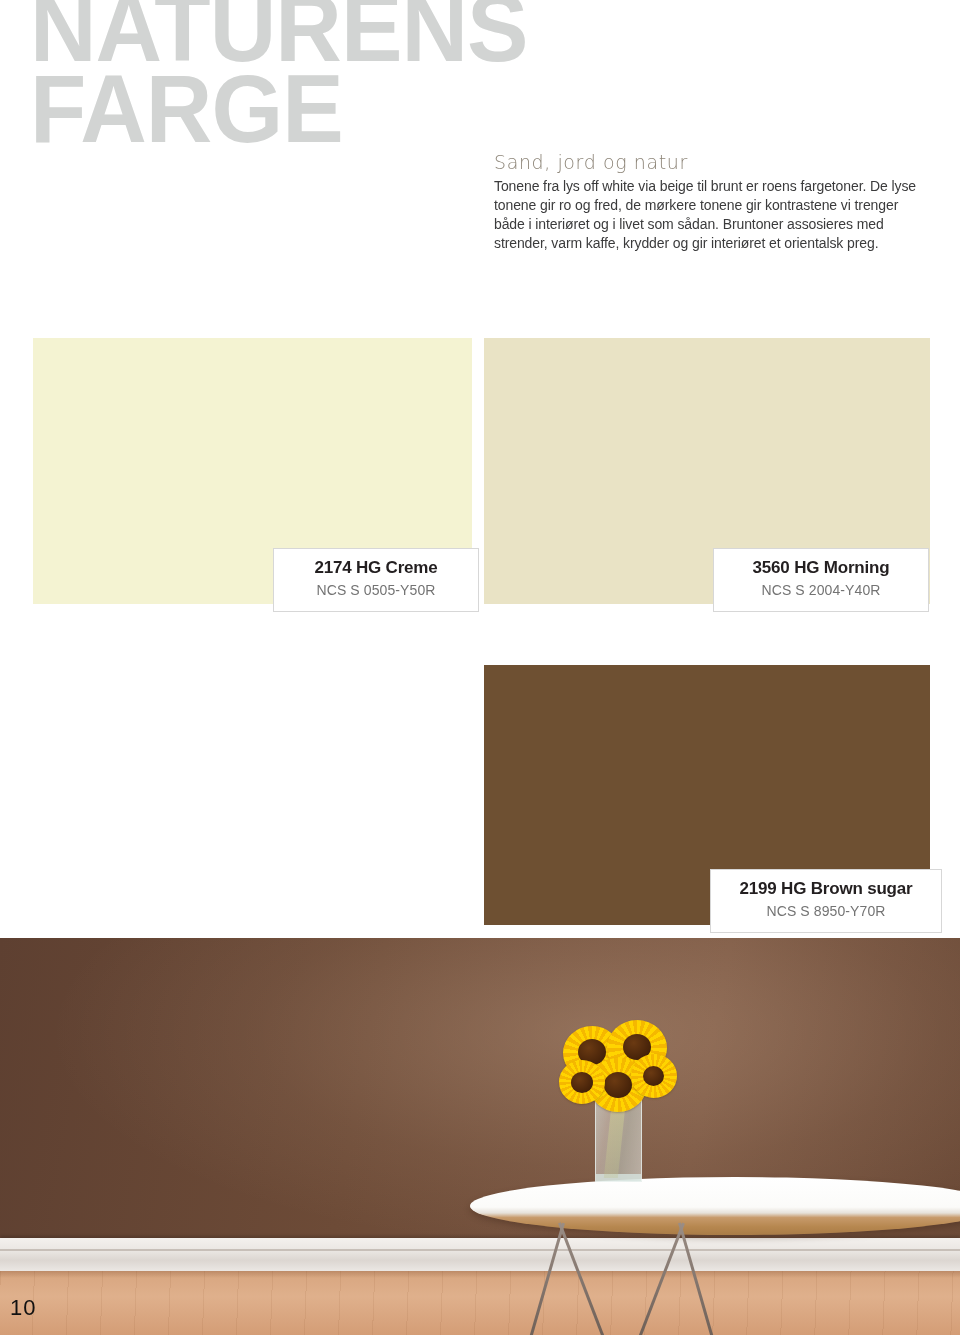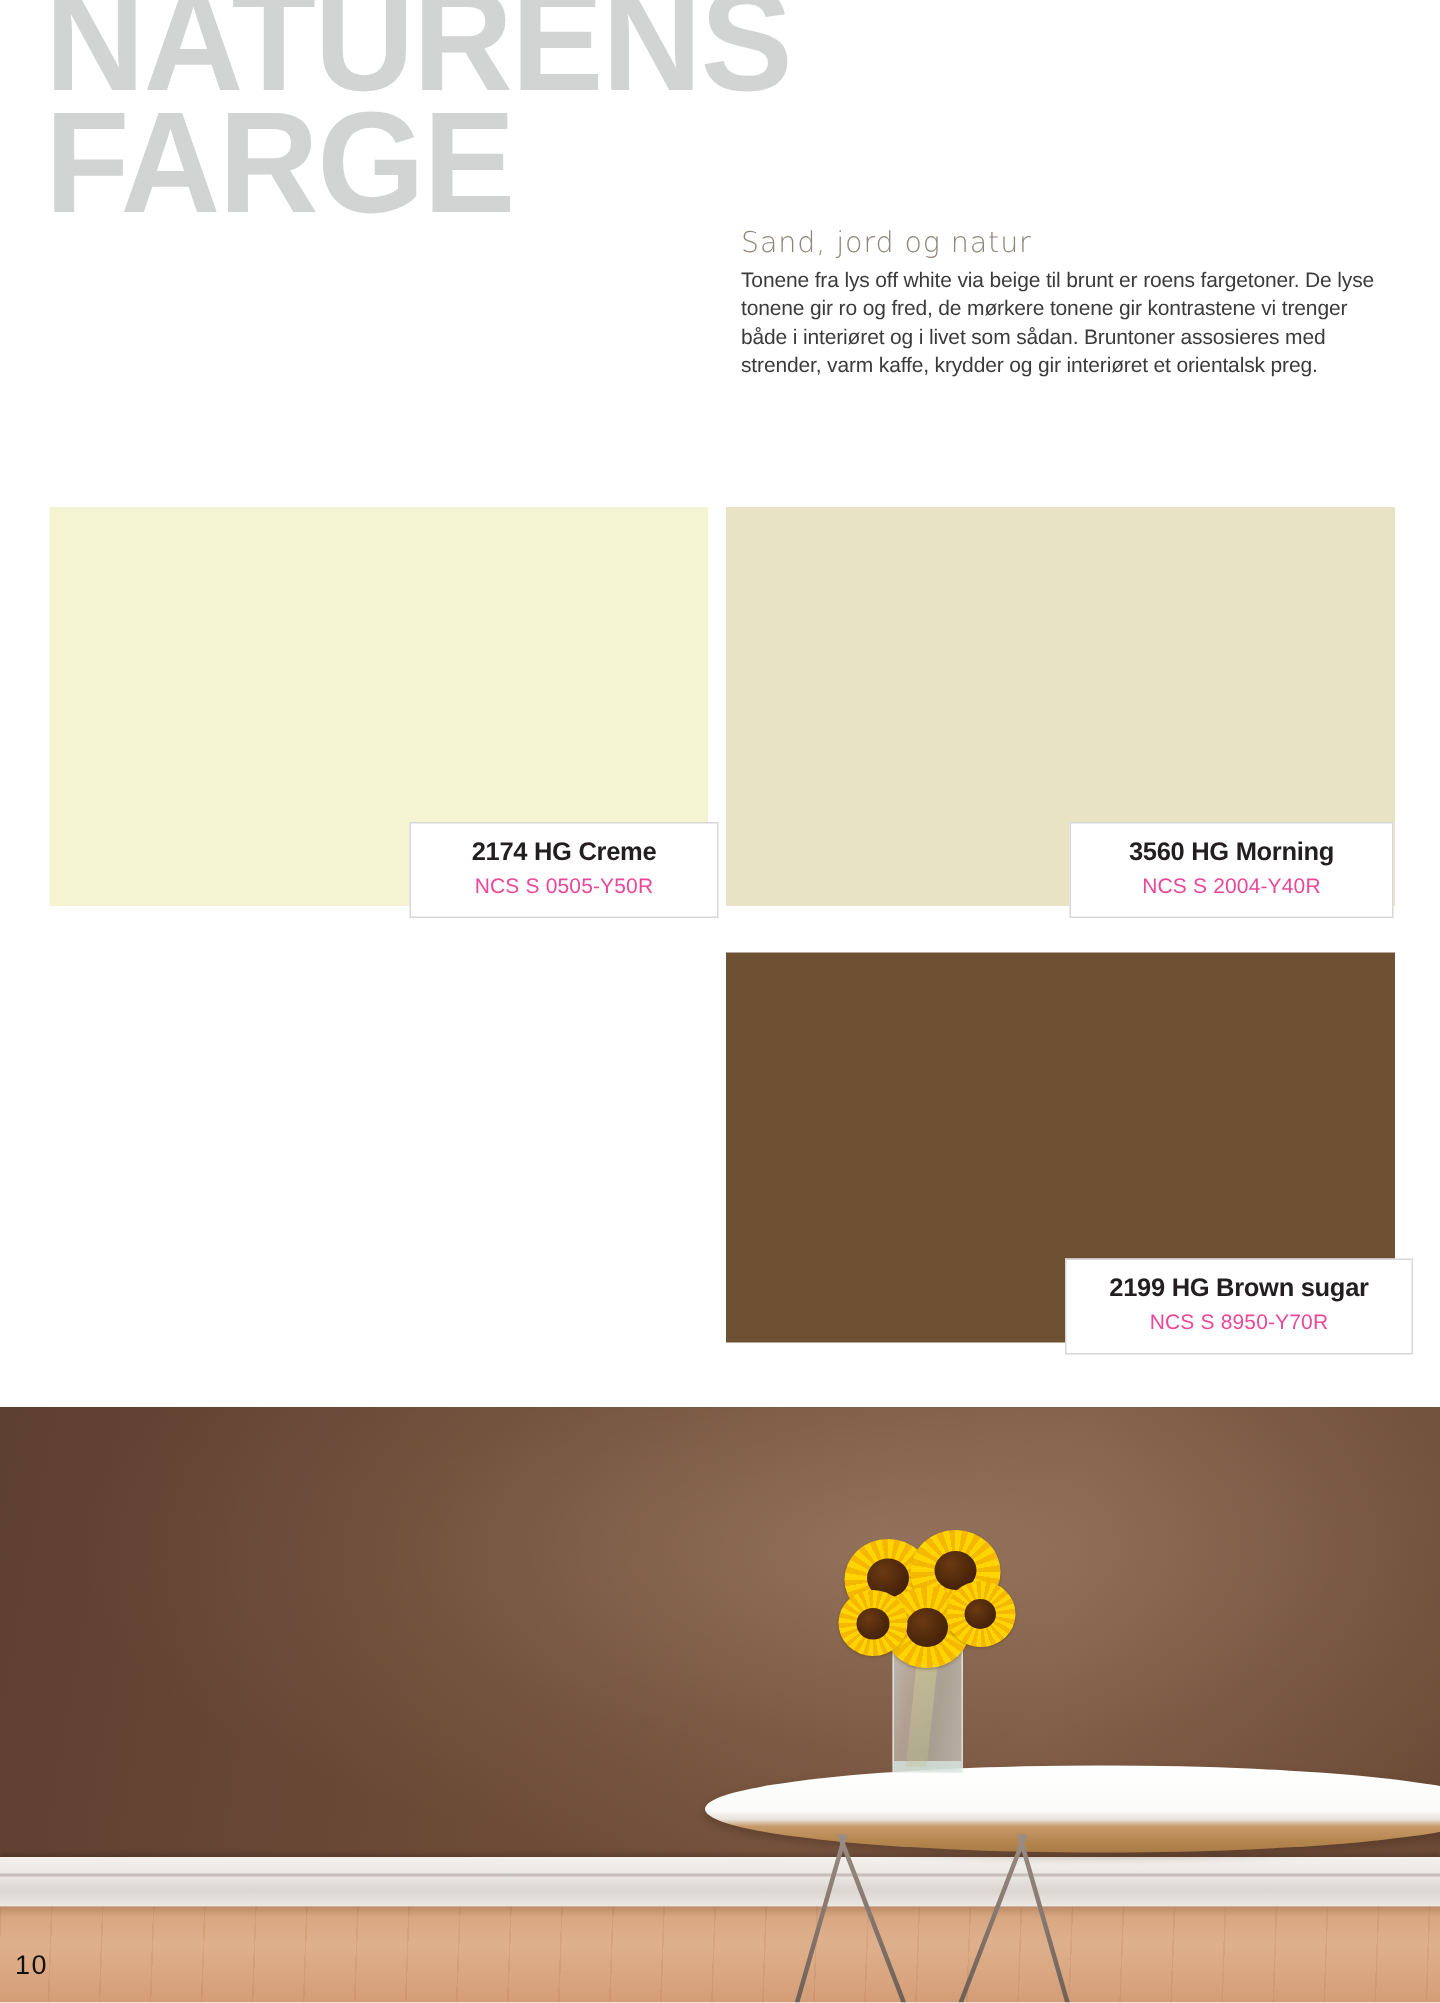--- a/index.html
+++ b/index.html
@@ -105,21 +105,21 @@
     letter-spacing: -0.2px;
     color: #231f20;
     line-height: 1.2;
     white-space: nowrap;
   }
   .swatch-code {
     display: block;
     font-family: "Liberation Sans", sans-serif;
     font-size: 14px;
     letter-spacing: 0.1px;
-    color: #ec4899;
+    color: #737373;
     line-height: 1.35;
     margin-top: 3px;
     white-space: nowrap;
   }
 
   
   .photo {
     position: absolute;
     left: 0;
     top: 938px;
@@ -258,21 +258,21 @@
   .f4 .petals { left: 0px;  top: 40px; width: 46px; height: 44px; }
   .f4 .center { left: 12px; top: 52px; width: 22px; height: 21px; }
   .f5 .petals { left: 72px; top: 34px; width: 46px; height: 44px; }
   .f5 .center { left: 84px; top: 46px; width: 21px; height: 20px; }
 
   .page-number {
     position: absolute;
     left: 10px;
     bottom: 14px;
     font-family: "Liberation Sans", sans-serif;
-    font-size: 18px;
+    font-size: 22px;
     color: #111111;
     letter-spacing: 1px;
   }
 </style>
 </head>
 <body>
 
 <div class="page">
 
   <div class="masthead" style="color: rgb(210, 212, 211);">
@@ -295,21 +295,21 @@
     </div>
 
     <div class="swatch r1c2" id="sw1" style="background: rgb(233, 227, 197);">
       <div class="swatch-label">
         <span class="swatch-name">3560 HG Morning</span>
         <span class="swatch-code">NCS S 2004-Y40R</span>
       </div>
     </div>
 
 
-    <div class="swatch r2c2" id="sw3" style="background: rgb(110, 80, 50);">
+    <div class="swatch r2c2" id="sw3" style="background: rgb(110, 80, 50); margin-top: 30px;">
       <div class="swatch-label">
         <span class="swatch-name">2199 HG Brown sugar</span>
         <span class="swatch-code">NCS S 8950-Y70R</span>
       </div>
     </div>
 
   </div>
 
   <div class="photo">
     <div class="photo-wall"></div>

